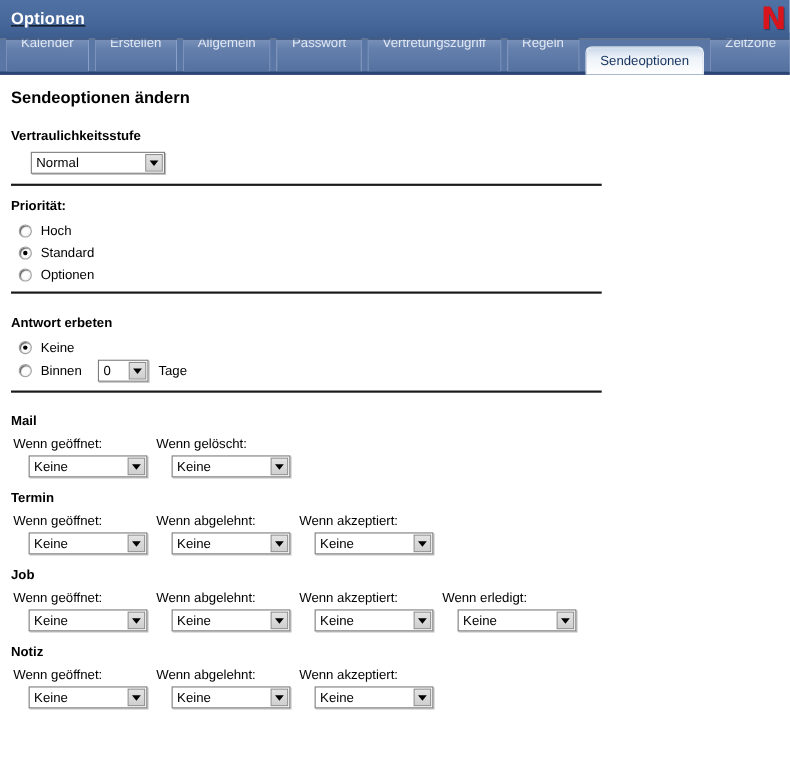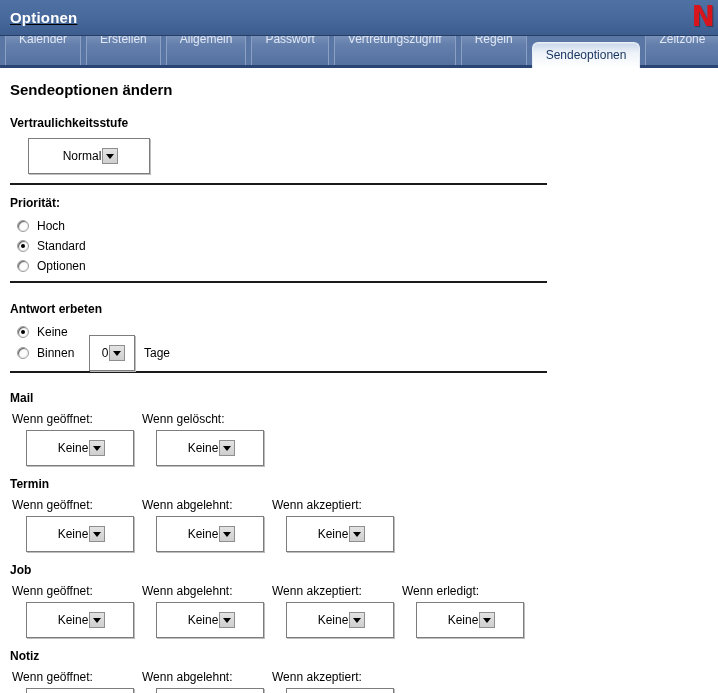--- a/index.html
+++ b/index.html
@@ -77,22 +77,22 @@
   }
   .radio.on::after {
     content:""; position:absolute; left:3px; top:3px; width:4px; height:4px;
     background:#000; border-radius:50%;
   }
   .radio-label { margin-left:8px; line-height:14px; }
   .binnen-label { display:inline-block; width:46px; }
 
   
   .sel {
-    display:inline-flex; align-items:center; justify-content:center;
-    background:#fff; height:36px; border:1px solid #7d7d7d;
+    display:inline-flex; align-items:center; justify-content:space-between;
+    background:#fff; height:20px; border:1px solid #7d7d7d;
     box-shadow:1px 1px 0 #bdbdbd; padding-left:4px; cursor:default;
   }
   .sel .sel-value { font-size:12px; white-space:nowrap; overflow:hidden; }
   .sel-btn {
     width:16px; height:16px; margin:1px; flex:0 0 auto;
     background:linear-gradient(#e3e3e3,#cfcfcf);
     border:1px solid #8e8e8e;
     display:flex; align-items:center; justify-content:center;
   }
   .arrow {

